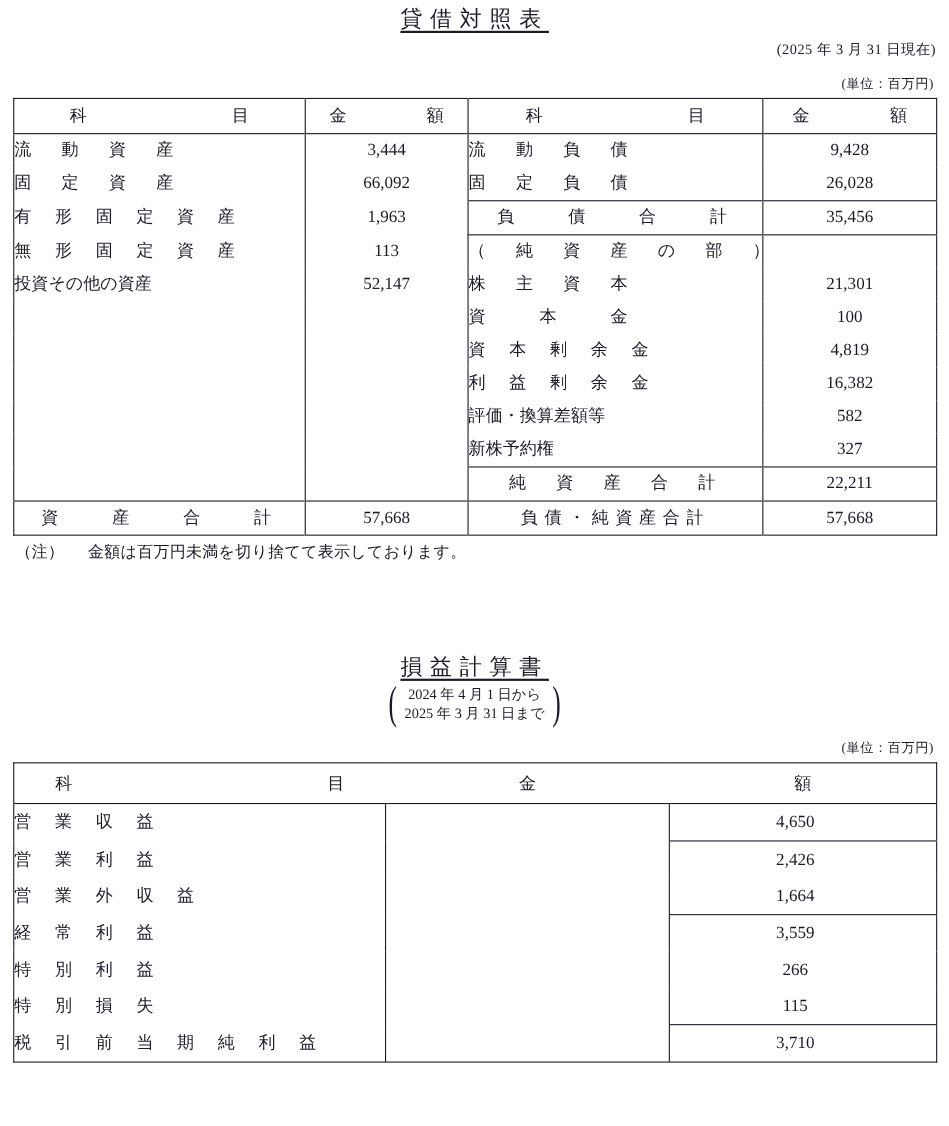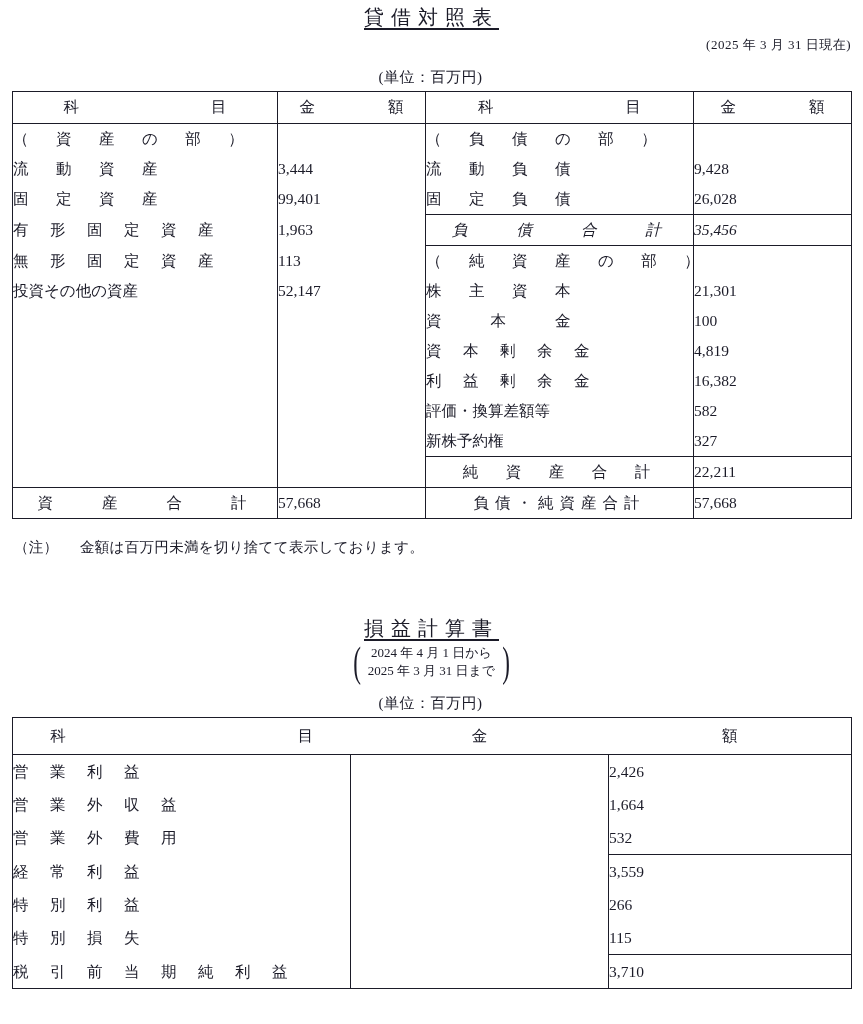--- a/index.html
+++ b/index.html
@@ -34,22 +34,22 @@
     padding-top: 4px;
     white-space: nowrap;
   }
   .doc-subtitle {
     text-align: right;
     font-size: 13px;
     margin-top: 5px;
     letter-spacing: 0.5px;
   }
   .unit-line {
-    text-align: center;
-    font-size: 15px;
+    text-align: right;
+    font-size: 12px;
     margin-top: 14px;
     margin-bottom: 4px;
     padding-right: 2px;
     letter-spacing: 0.5px;
   }
 
   
   table.fs {
     border-collapse: collapse;
     width: 100%;
@@ -83,47 +83,47 @@
 
   .bs td {
     height: 30px;
     line-height: 30px;
   }
   .lbl {
     padding-left: 10px;
     white-space: nowrap;
   }
   .num {
-    text-align: left;
+    text-align: center;
     padding-right: 12px;
     white-space: nowrap;
     font-family: "Liberation Serif", "DejaVu Serif", serif;
   }
   .sp2 { letter-spacing: 6px; }
   .sp3 { letter-spacing: 3px; }
   .sp0 { letter-spacing: 0px; }
   .ind1 { padding-left: 26px; }
   .ind2 { padding-left: 44px; }
   .ctr  { text-align: center; padding-left: 0; }
 
   .rule-top    { border-top: 1.3px solid #1b1b28; }
-  .rule-bottom { border-bottom: 1.3px solid #1b1b28; font-style: italic; }
+  .rule-bottom { border-bottom: 1.3px solid #1b1b28; }
 
   .note {
     font-size: 14.5px;
-    margin-top: 19px;
+    margin-top: 5px;
     padding-left: 2px;
     letter-spacing: 0.3px;
     white-space: nowrap;
   }
   .note .tag { display: inline-block; width: 66px; }
 
   
   .pl-title-wrap {
-    margin-top: 54px;
+    margin-top: 78px;
   }
   .period-box {
     display: flex;
     justify-content: center;
     align-items: center;
     margin-top: 2px;
   }
   .brk {
     font-size: 42px;
     line-height: 34px;
@@ -176,37 +176,31 @@
       <thead>
         <tr>
           <th class="head">科　　　　目</th>
           <th class="head vsep">金　　額</th>
           <th class="head vsep">科　　　　目</th>
           <th class="head vsep">金　　額</th>
         </tr>
       </thead>
       <tbody>
 
-        <tr>
-          <td class="lbl sp2">（　資　産　の　部　）</td>
-          <td class="num vsep"></td>
-          <td class="lbl sp2 vsep">（　負　債　の　部　）</td>
-          <td class="num vsep"></td>
-        </tr>
 
         <tr>
           <td class="lbl sp2">流　動　資　産</td>
           <td class="num vsep">3,444</td>
           <td class="lbl sp2 vsep">流　動　負　債</td>
           <td class="num vsep">9,428</td>
         </tr>
 
         <tr>
           <td class="lbl sp2">固　定　資　産</td>
-          <td class="num vsep">99,401</td>
+          <td class="num vsep">66,092</td>
           <td class="lbl sp2 vsep">固　定　負　債</td>
           <td class="num vsep">26,028</td>
         </tr>
 
         <tr>
           <td class="lbl sp3 ind1">有　形　固　定　資　産</td>
           <td class="num vsep">1,963</td>
           <td class="lbl sp2 vsep ctr rule-top rule-bottom">負　　債　　合　　計</td>
           <td class="num vsep rule-top rule-bottom">35,456</td>
         </tr>
@@ -305,33 +299,33 @@
       </colgroup>
       <thead>
         <tr>
           <th class="head h-item">科　　　　目</th>
           <th class="head h-mid vsep">金</th>
           <th class="head h-amt">額</th>
         </tr>
       </thead>
       <tbody>
         <tr>
+          <td class="lbl sp3 ind1">営　業　収　益</td>
+          <td class="num vsep"></td>
+          <td class="num vsep">4,650</td>
+        </tr>
+        <tr>
           <td class="lbl sp3 ind2">営　業　利　益</td>
           <td class="num vsep"></td>
           <td class="num vsep rule-top">2,426</td>
         </tr>
         <tr>
           <td class="lbl sp3 ind1">営　業　外　収　益</td>
           <td class="num vsep"></td>
           <td class="num vsep">1,664</td>
-        </tr>
-        <tr>
-          <td class="lbl sp3 ind1">営　業　外　費　用</td>
-          <td class="num vsep"></td>
-          <td class="num vsep">532</td>
         </tr>
         <tr>
           <td class="lbl sp3 ind2">経　常　利　益</td>
           <td class="num vsep"></td>
           <td class="num vsep rule-top">3,559</td>
         </tr>
         <tr>
           <td class="lbl sp3 ind1">特　別　利　益</td>
           <td class="num vsep"></td>
           <td class="num vsep">266</td>

